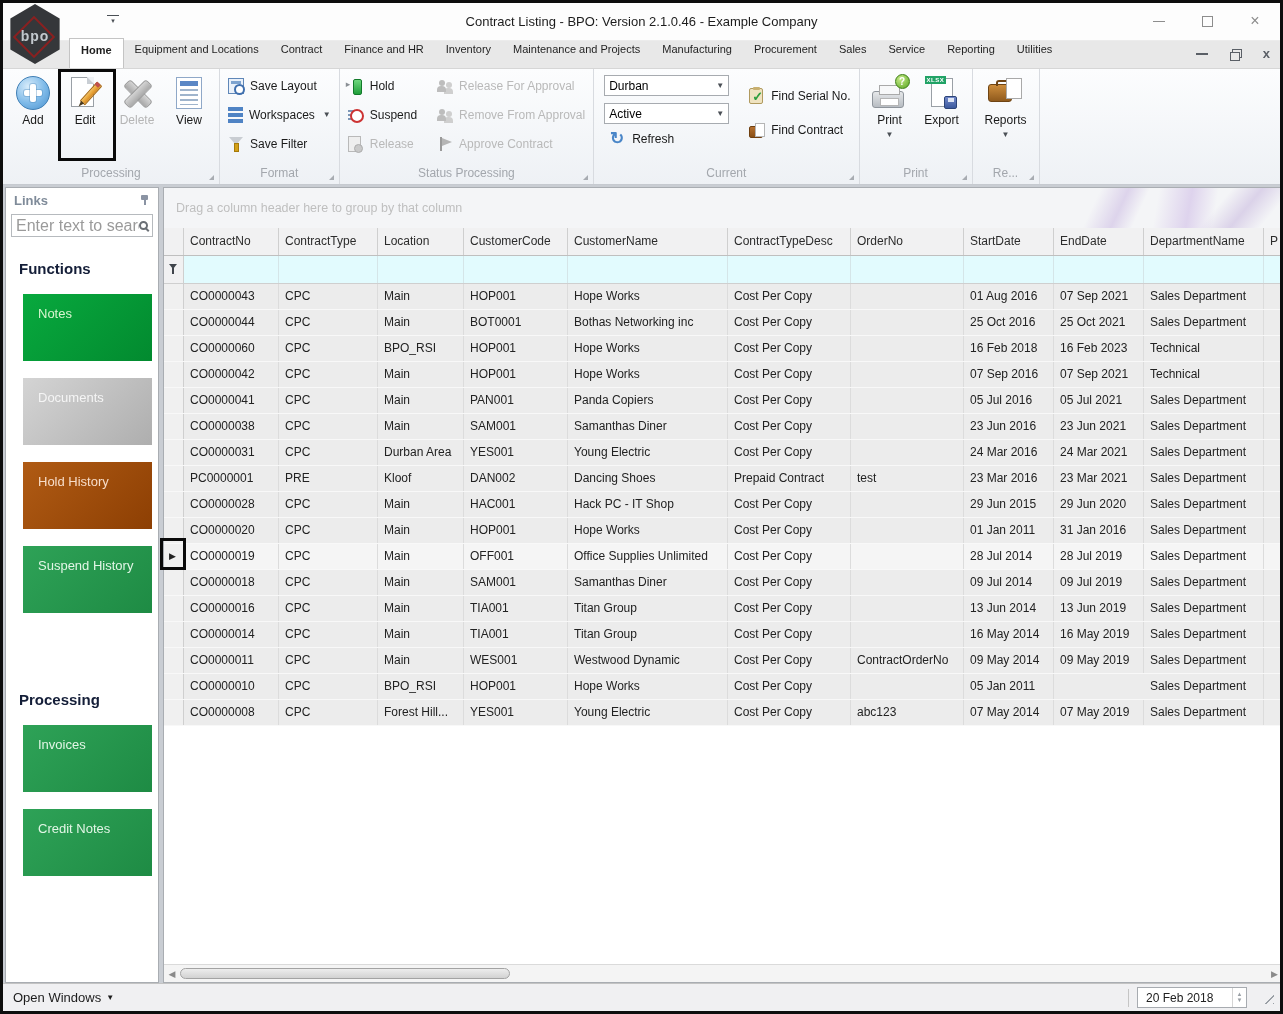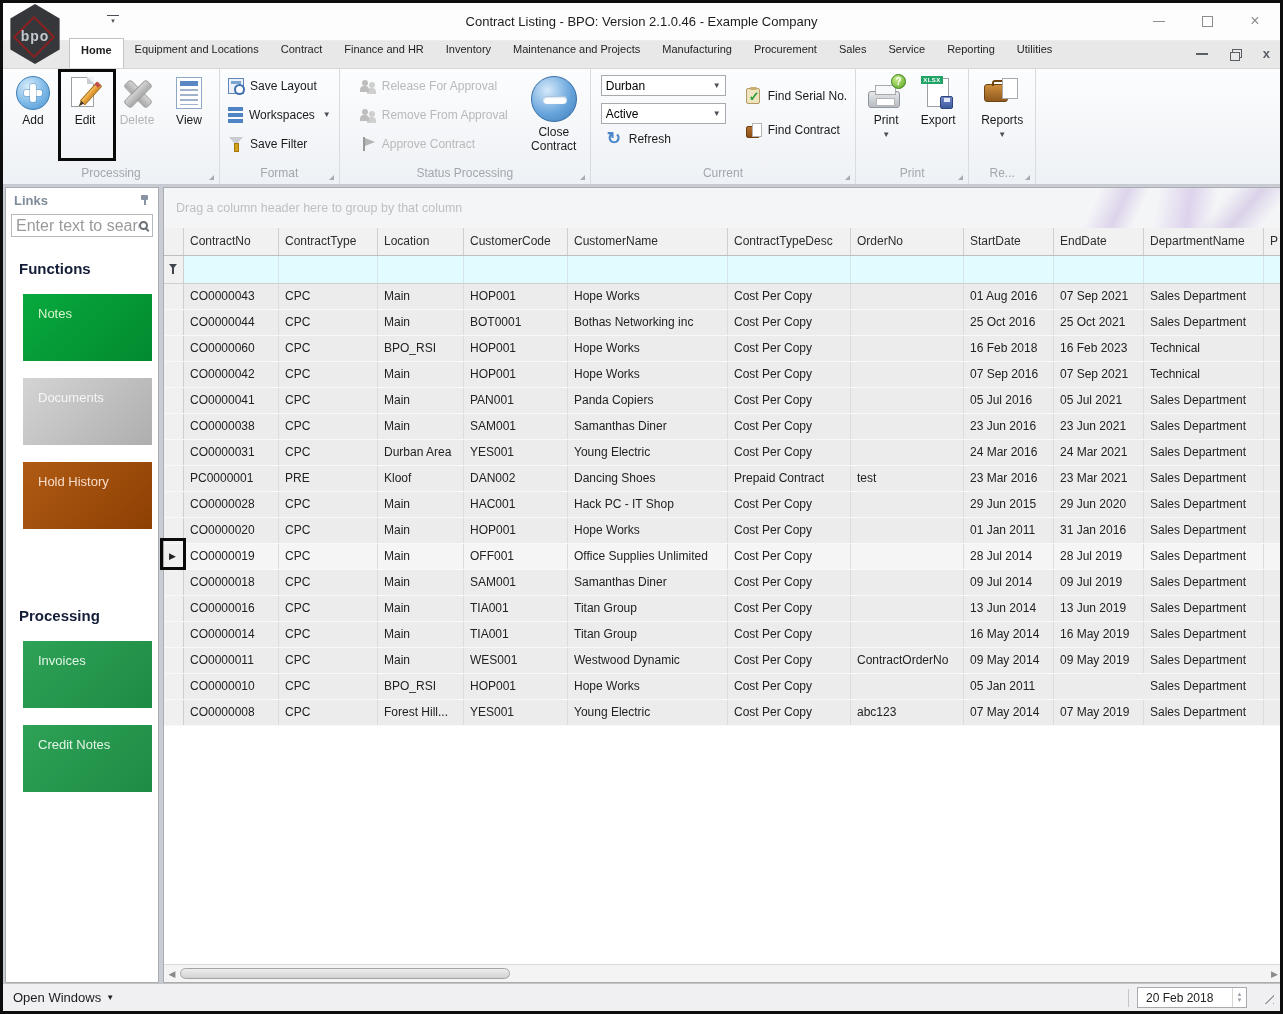--- a/index.html
+++ b/index.html
@@ -277,37 +277,49 @@
           </div>
         </div>
       </div>
       <div class="rgroup-label">
         <span>Format</span><span class="launcher"></span>
       </div>
     </div>
 
     <div class="rgroup">
       <div class="rgroup-body">
+        <div class="scol">
+          <div class="srow">
+            <span class="ic16 i-hold"></span>
+            <span>Hold</span>
+          </div>
+          <div class="srow">
+            <span class="ic16 i-suspend"></span>
+            <span>Suspend</span>
+          </div>
+          <div class="srow disabled">
+            <span class="ic16">
+                <span class="i-release" style="display:block;position:relative;"></span>
+              </span>
+            <span>Release</span>
+          </div>
+        </div>
         <div class="scol" style="margin-left:12px;">
           <div class="srow disabled">
             <span class="ic16 i-people"></span>
             <span>Release For Approval</span>
           </div>
           <div class="srow disabled">
             <span class="ic16 i-people"></span>
             <span>Remove From Approval</span>
           </div>
           <div class="srow disabled">
             <span class="ic16 i-flag"></span>
             <span>Approve Contract</span>
           </div>
-        </div>
-        <div class="rbtn" style="width:64px; margin-left:10px;">
-          <span class="i-closec"></span>
-          <span>Close Contract</span>
         </div>
       </div>
       <div class="rgroup-label">
         <span>Status Processing</span><span class="launcher"></span>
       </div>
     </div>
 
     <div class="rgroup">
       <div class="rgroup-body">
         <div class="scol" style="padding-left:6px;">
@@ -395,20 +407,21 @@
       </div>
       <div class="side-search">
         <input placeholder="Enter text to search" style="">
         <span class="i-mag"></span>
       </div>
       <div id="sidebar-sections">
           <div class="side-heading">Functions</div>
           <div class="sbtn green">Notes</div>
           <div class="sbtn gray">Documents</div>
           <div class="sbtn rust">Hold History</div>
+          <div class="sbtn green2">Suspend History</div>
           <div class="side-heading side-head2">Processing</div>
           <div class="sbtn green2">Invoices</div>
           <div class="sbtn green2">Credit Notes</div>
         </div>
     </div>
 
     <div class="gridwrap">
       <div class="group-hint">
         <span>Drag a column header here to group by that column</span>
         <span class="swirl"></span>

